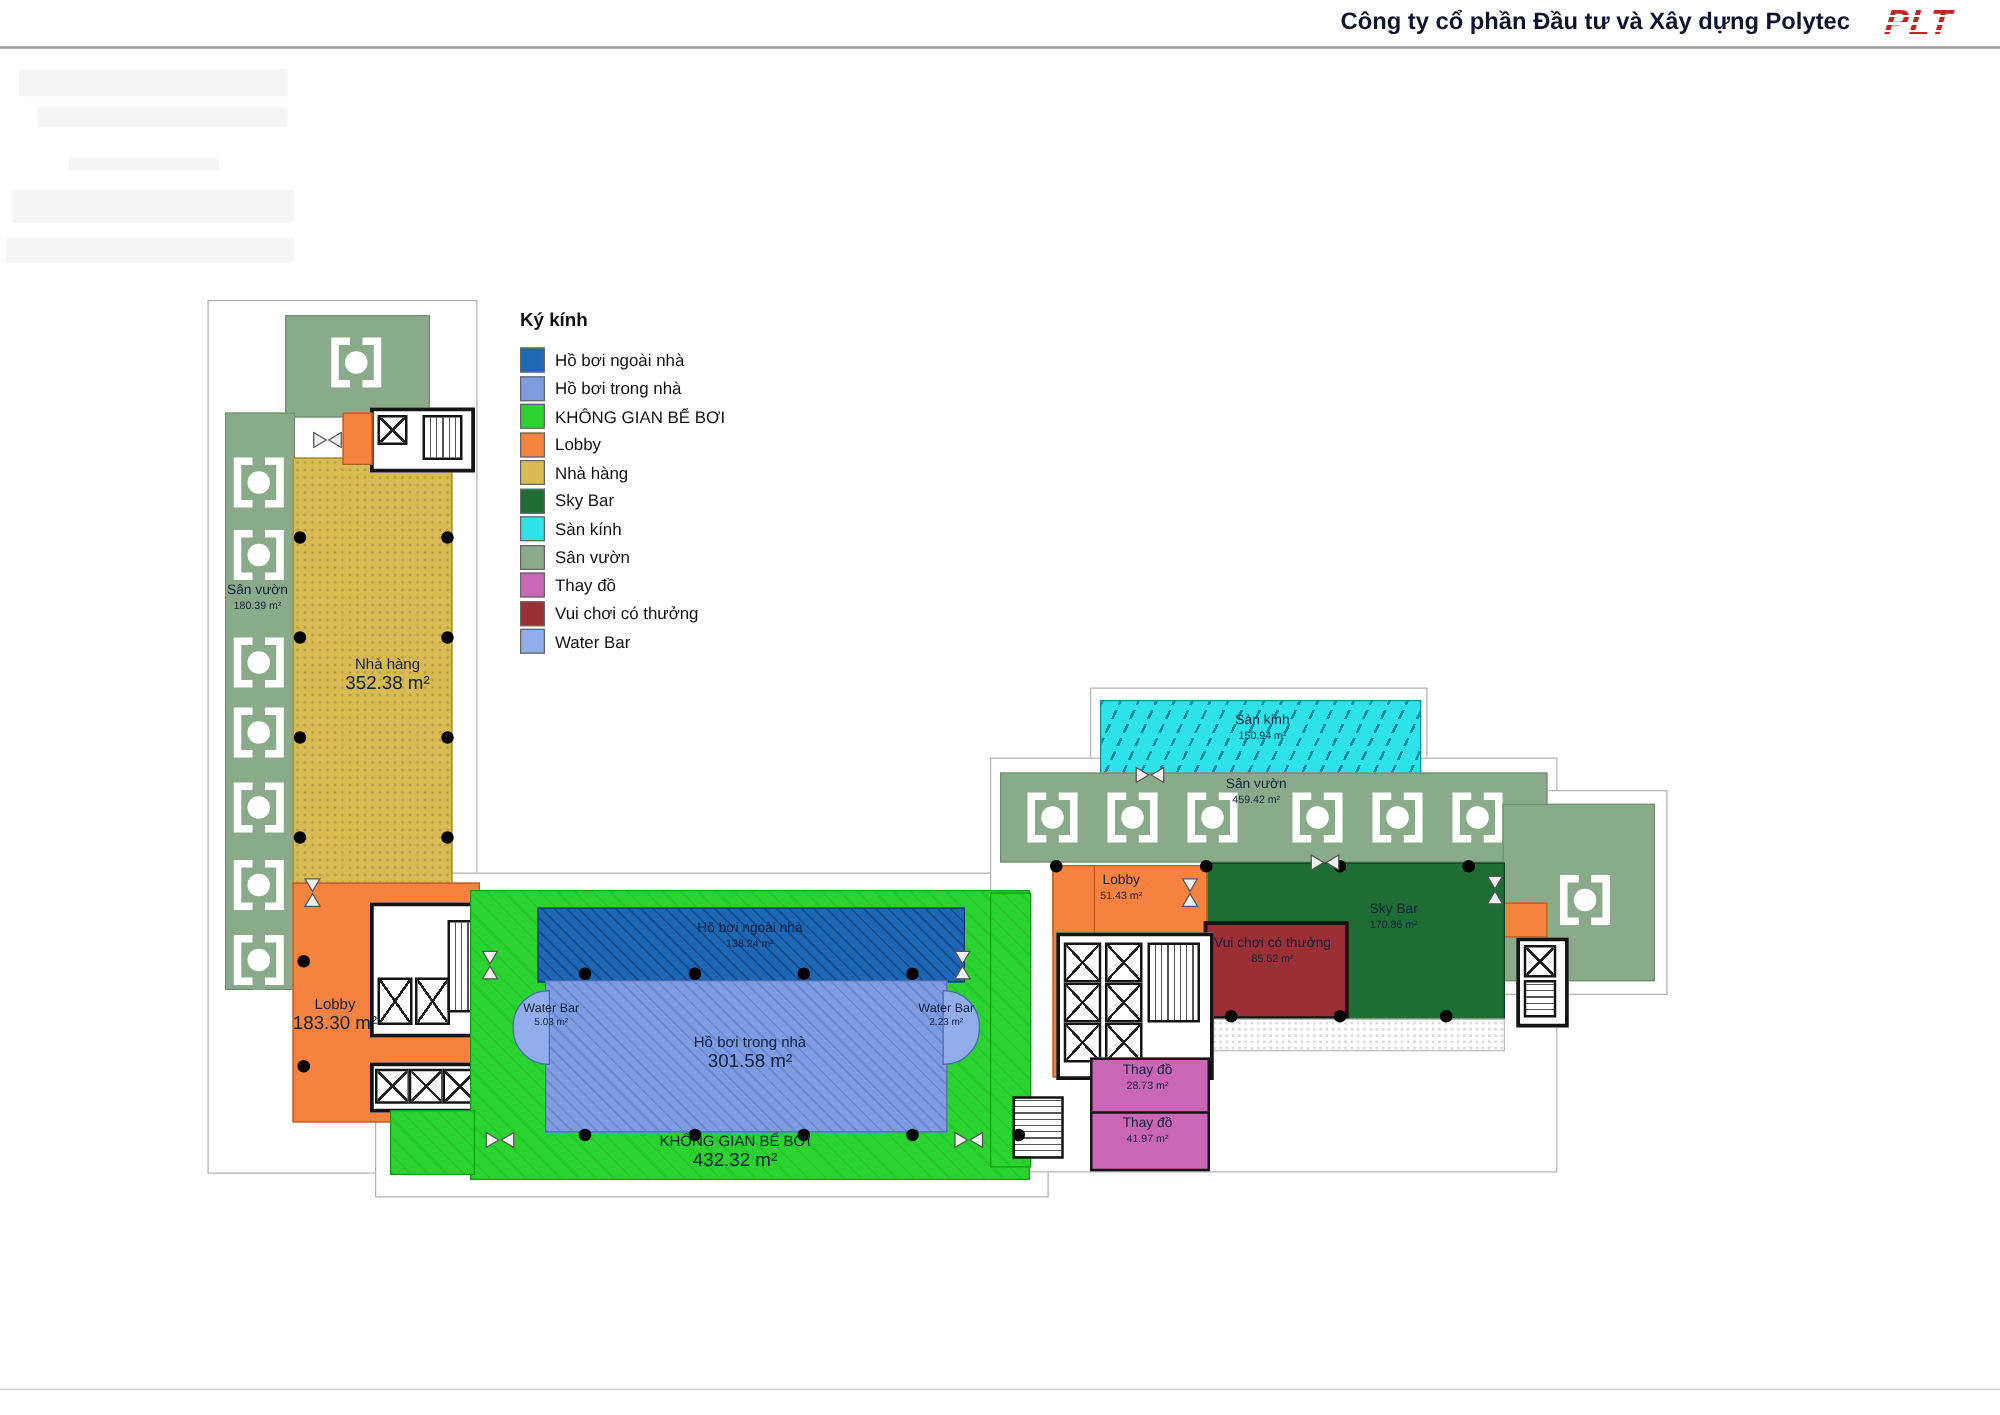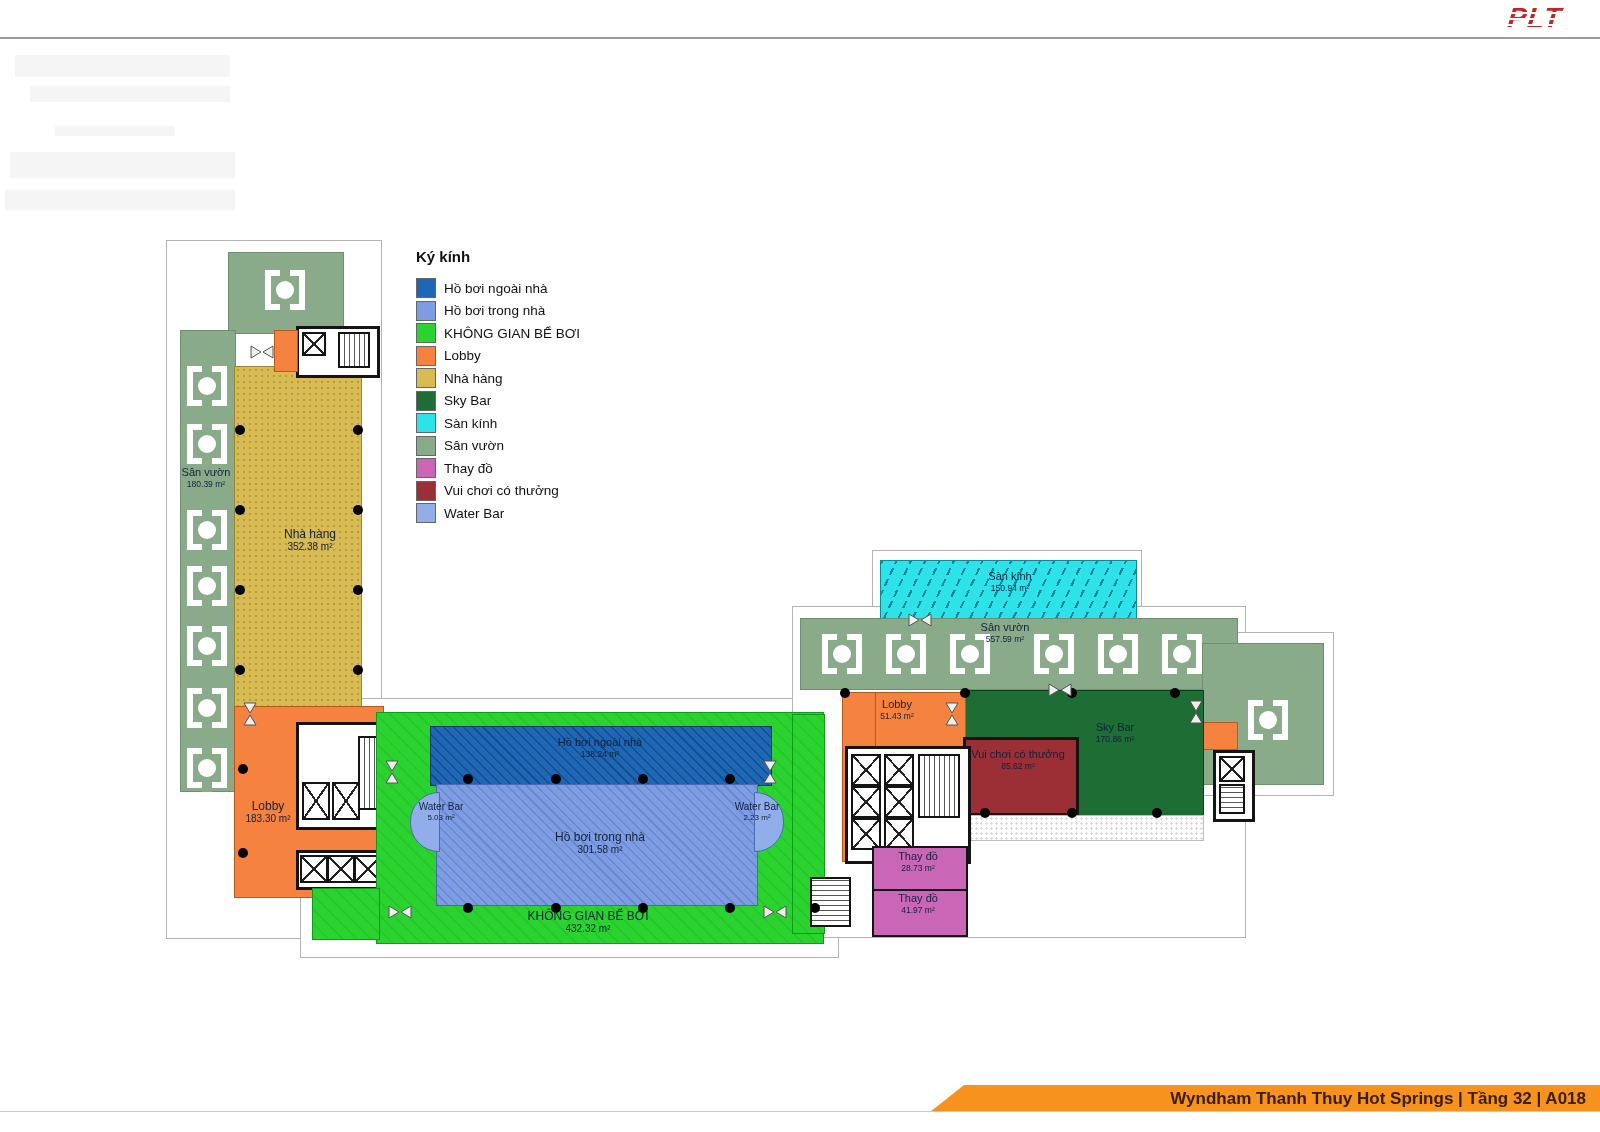--- a/index.html
+++ b/index.html
@@ -63,32 +63,33 @@
   .planter{position:absolute;width:40px;height:40px;border:6px solid #fff;background:#8aab8a;box-sizing:border-box;}
   .planter::after{content:"";position:absolute;left:calc(50% - 5px);top:-10px;width:10px;height:48px;background:#8aab8a;}
   .planter::before{content:"";position:absolute;left:5px;top:5px;width:18px;height:18px;background:#fff;border-radius:50%;z-index:2;}
 
   .dot{position:absolute;width:10px;height:10px;border-radius:50%;background:#000;transform:translate(-50%,-50%);}
   .bowtie{position:absolute;width:24px;height:14px;transform:translate(-50%,-50%);}
   .bowtie.v{transform:translate(-50%,-50%) rotate(90deg);}
 
   .rlabel{position:absolute;transform:translate(-50%,-50%);text-align:center;color:#13223d;line-height:1.2;white-space:nowrap;z-index:5;}
   .rlabel .nm{font-size:12px;}
-  .rlabel .ar{font-size:10px;}
+  .rlabel .ar{font-size:15px;}
   .rlabel.small .nm{font-size:10px;}
   .rlabel.small .ar{font-size:8px;}
   .rlabel.med .nm{font-size:11px;}
   .rlabel.med .ar{font-size:8.5px;}
 </style>
 </head>
 <body>
 
 <div id="page">
 
   <div id="header">
+    <div class="company">Công ty cổ phần Đầu tư và Xây dựng Polytec</div>
     <div class="plt">PLT</div>
   </div>
 
   <div class="ghost" style="left:15px;top:55px;width:215px;height:22px;"></div>
   <div class="ghost" style="left:30px;top:86px;width:200px;height:16px;"></div>
   <div class="ghost" style="left:55px;top:126px;width:120px;height:10px;"></div>
   <div class="ghost" style="left:10px;top:152px;width:225px;height:26px;"></div>
   <div class="ghost" style="left:5px;top:190px;width:230px;height:20px;"></div>
 
   <div id="legend">
@@ -308,21 +309,21 @@
   <div class="rlabel" style="left:588px;top:922px;">
     <div class="nm">KHÔNG GIAN BỂ BƠI</div>
       <div class="ar">432.32 m²</div>
     </div>
   <div class="rlabel med" style="left:1010px;top:582px;">
     <div class="nm">Sàn kính</div>
       <div class="ar">150.94 m²</div>
     </div>
   <div class="rlabel med" style="left:1005px;top:633px;">
     <div class="nm">Sân vườn</div>
-      <div class="ar">557.59 m²</div>
+      <div class="ar">459.42 m²</div>
     </div>
   <div class="rlabel med" style="left:897px;top:710px;">
     <div class="nm">Lobby</div>
       <div class="ar">51.43 m²</div>
     </div>
   <div class="rlabel med" style="left:1115px;top:733px;">
     <div class="nm">Sky Bar</div>
       <div class="ar">170.86 m²</div>
     </div>
   <div class="rlabel med" style="left:1018px;top:760px;">
@@ -331,18 +332,15 @@
     </div>
   <div class="rlabel med" style="left:918px;top:862px;">
     <div class="nm">Thay đồ</div>
       <div class="ar">28.73 m²</div>
     </div>
   <div class="rlabel med" style="left:918px;top:904px;">
     <div class="nm">Thay đồ</div>
       <div class="ar">41.97 m²</div>
     </div>
 
-  <div id="footer">
-    <span class="ftext">Wyndham Thanh Thuy Hot Springs | Tầng 32 | A018</span>
-  </div>
   <div id="footer-rule"></div>
 
 </div>
 
 </body></html>

